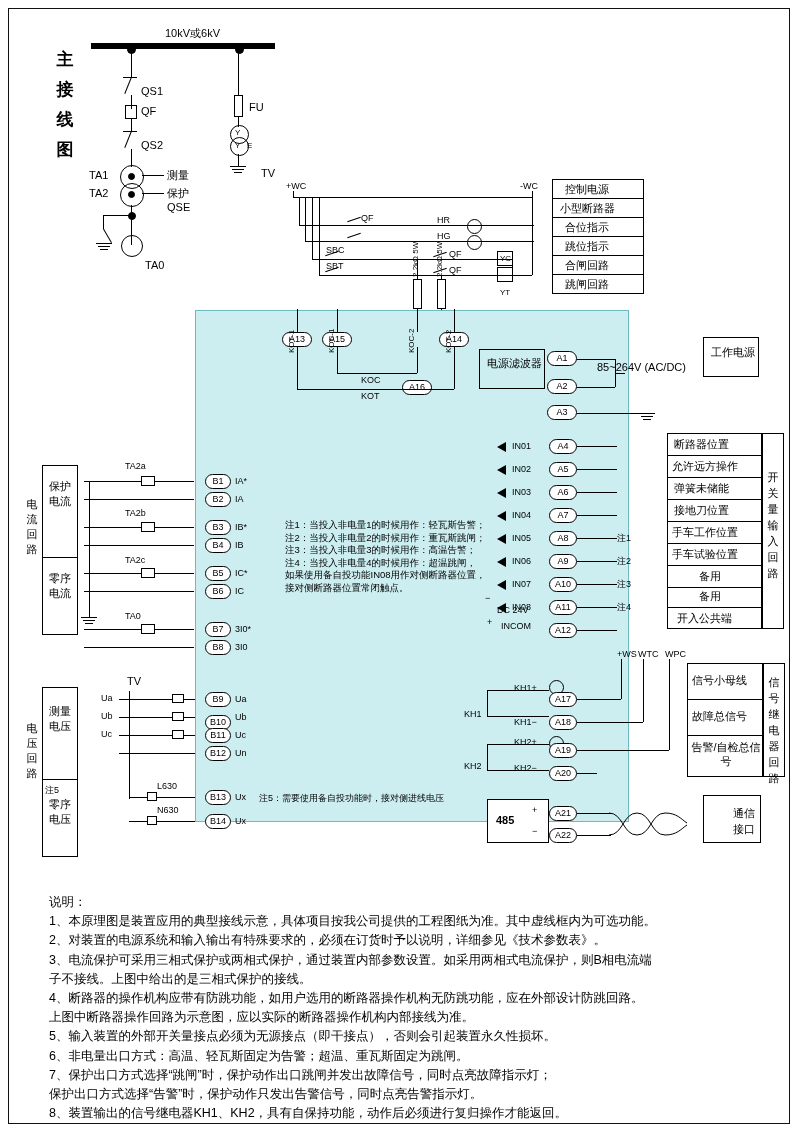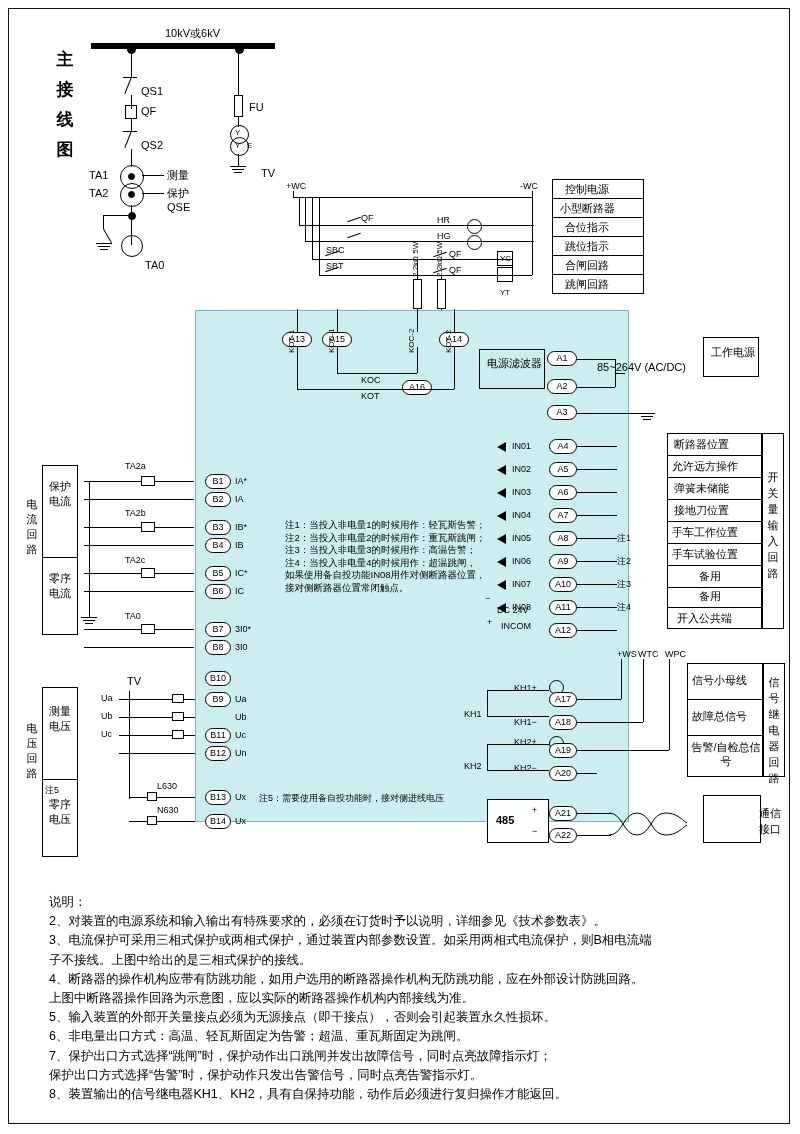--- a/index.html
+++ b/index.html
@@ -368,21 +368,21 @@
   <div class="hline" style="left:110px;top:690px;width:76px;"></div>
   <div class="hline" style="left:110px;top:708px;width:76px;"></div>
   <div class="hline" style="left:110px;top:726px;width:76px;"></div>
   <div class="hline" style="left:110px;top:744px;width:76px;"></div>
   <div class="smallsq" style="left:163px;top:685px;width:12px;height:9px;"></div>
   <div class="smallsq" style="left:163px;top:703px;width:12px;height:9px;"></div>
   <div class="smallsq" style="left:163px;top:721px;width:12px;height:9px;"></div>
   <div class="vline" style="left:120px;top:682px;height:108px;"></div>
 
   <div class="term" style="left:196px;top:683px;width:26px;">B9</div>
-  <div class="term" style="left:196px;top:662px;width:26px;">B10</div>
+  <div class="term" style="left:196px;top:706px;width:26px;">B10</div>
   <div class="term" style="left:196px;top:719px;width:26px;">B11</div>
   <div class="term" style="left:196px;top:737px;width:26px;">B12</div>
   <div class="term" style="left:196px;top:781px;width:26px;">B13</div>
   <div class="term" style="left:196px;top:805px;width:26px;">B14</div>
 
   <div class="lbl-sm abs" style="left:226px;top:685px;">Ua</div>
   <div class="lbl-sm abs" style="left:226px;top:703px;">Ub</div>
   <div class="lbl-sm abs" style="left:226px;top:721px;">Uc</div>
   <div class="lbl-sm abs" style="left:226px;top:739px;">Un</div>
   <div class="lbl-sm abs" style="left:226px;top:783px;">Ux</div>
@@ -448,24 +448,25 @@
   <div class="lbl-sm abs" style="left:523px;top:817px;">−</div>
   <div class="term" style="left:540px;top:797px;width:28px;">A21</div>
   <div class="term" style="left:540px;top:819px;width:28px;">A22</div>
   <div class="hline" style="left:568px;top:804px;width:34px;"></div>
   <div class="hline" style="left:568px;top:826px;width:34px;"></div>
   <svg class="abs" style="left:600px;top:796px;" width="80" height="40">
     <path d="M0 8 C14 8 14 30 28 30 C42 30 42 8 56 8 C68 8 72 14 78 18" fill="none" stroke="#000" stroke-width="1"></path>
     <path d="M0 30 C14 30 14 8 28 8 C42 8 42 30 56 30 C68 30 72 24 78 20" fill="none" stroke="#000" stroke-width="1"></path>
   </svg>
   <div class="box" style="left:694px;top:786px;width:58px;height:48px;"></div>
-  <div class="lbl abs" style="left:740px;top:796px;width:42px;text-align:center;line-height:16px;">通信<br>接口</div>
+  <div class="lbl abs" style="left:714px;top:796px;width:42px;text-align:center;line-height:16px;">通信<br>接口</div>
 
   <div class="notes">
     <div>说明：</div>
+    <div>1、本原理图是装置应用的典型接线示意，具体项目按我公司提供的工程图纸为准。其中虚线框内为可选功能。</div>
     <div>2、对装置的电源系统和输入输出有特殊要求的，必须在订货时予以说明，详细参见《技术参数表》。</div>
     <div>3、电流保护可采用三相式保护或两相式保护，通过装置内部参数设置。如采用两相式电流保护，则B相电流端</div>
     <div>子不接线。上图中给出的是三相式保护的接线。</div>
     <div>4、断路器的操作机构应带有防跳功能，如用户选用的断路器操作机构无防跳功能，应在外部设计防跳回路。</div>
     <div>上图中断路器操作回路为示意图，应以实际的断路器操作机构内部接线为准。</div>
     <div>5、输入装置的外部开关量接点必须为无源接点（即干接点），否则会引起装置永久性损坏。</div>
     <div>6、非电量出口方式：高温、轻瓦斯固定为告警；超温、重瓦斯固定为跳闸。</div>
     <div>7、保护出口方式选择“跳闸”时，保护动作出口跳闸并发出故障信号，同时点亮故障指示灯；</div>
     <div>保护出口方式选择“告警”时，保护动作只发出告警信号，同时点亮告警指示灯。</div>
     <div>8、装置输出的信号继电器KH1、KH2，具有自保持功能，动作后必须进行复归操作才能返回。</div>

